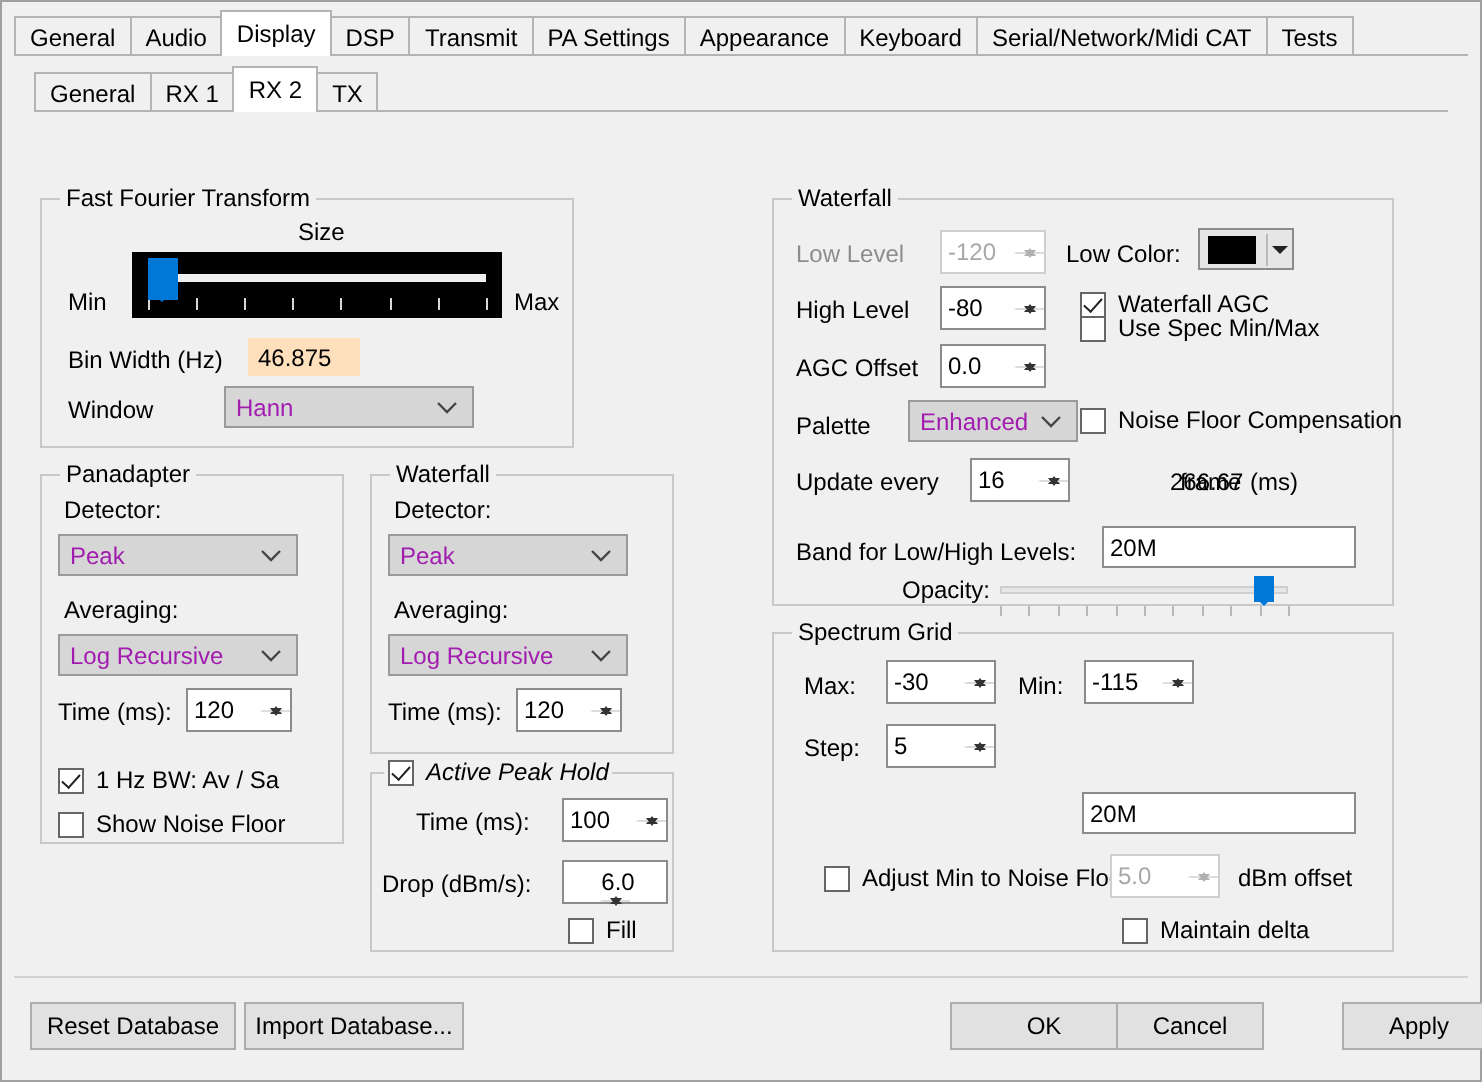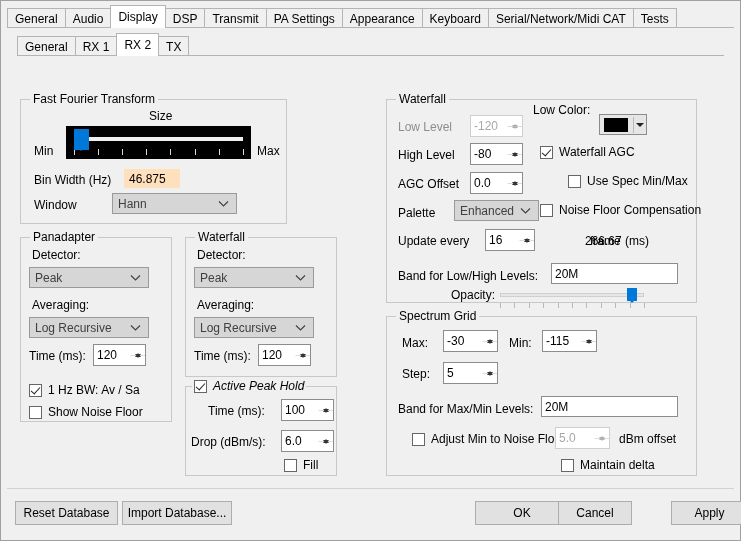--- a/index.html
+++ b/index.html
@@ -59,21 +59,21 @@
   .spin .sb + .sb { border-top:1px solid #dcdcdc; }
   .spin .sb::after { content:""; position:absolute; left:50%; top:50%; transform:translate(-50%,-50%);
         width:0; height:0; border-left:3px solid transparent; border-right:3px solid transparent; }
   .spin .sb.up::after { border-bottom:4px solid #333; }
   .spin .sb.dn::after { border-top:4px solid #333; }
   .spin.dis .sb.up::after { border-bottom-color:#b0b0b0; }
   .spin.dis .sb.dn::after { border-top-color:#b0b0b0; }
 
   
   .combo { position:absolute; border:1px solid #9a9a9a; background:#d6d6d6;
-           display:flex; align-items:center; font-size:12px; padding-left:5px; color:#404040; }
+           display:flex; align-items:center; font-size:12px; padding-left:5px; color:#a21caf; }
   .combo .carat { position:absolute; right:7px; top:50%; transform:translateY(-50%); }
   .combo .carat svg { display:block; }
 
   
   .cb { position:absolute; display:flex; align-items:center; font-size:12px; white-space:nowrap; color:#000; }
   .cb .box { width:13px; height:13px; border:1px solid #666; background:#fff; margin-right:6px;
              position:relative; flex:none; }
   .cb .box.ck::after { content:""; position:absolute; left:3px; top:0px; width:4px; height:8px;
              border:solid #222; border-width:0 1.6px 1.6px 0; transform:rotate(42deg); }
 
@@ -250,21 +250,21 @@
       </div>
       <div class="lbl" style="left:22px; top:17px;">Time (ms):</div>
       <div class="spin" style="left:95px; top:12px; width:53px; height:22px;">
         <div class="sval">100</div>
         <div class="sbtns">
           <div class="sb up"></div>
           <div class="sb dn"></div>
         </div>
       </div>
       <div class="lbl" style="left:5px; top:48px;">Drop (dBm/s):</div>
-      <div class="spin" style="left:95px; top:43px; width:53px; height:22px;">
+      <div class="spin" style="left:95px; top:43px; width:53px; height:22px;flex-direction:column;">
         <div class="sval">6.0</div>
         <div class="sbtns">
           <div class="sb up"></div>
           <div class="sb dn"></div>
         </div>
       </div>
       <div class="cb" style="left:98px; top:71px;">
         <span class="box"></span>
         <span>Fill</span>
       </div>
@@ -303,32 +303,32 @@
       <div class="lbl" style="left:11px; top:106px;">Palette</div>
       <div class="combo" style="left:67px; top:100px; width:85px; height:21px;">
         <span>Enhanced</span>
         <span class="carat">
           <svg width="11" height="7" viewBox="0 0 11 7">
               <polyline points="1,1 5.5,5.5 10,1" fill="none" stroke="#444" stroke-width="1.2"></polyline>
             </svg>
         </span>
       </div>
 
-      <div class="lbl" style="left:146px; top:3px;text-align:center;">Low Color:</div>
+      <div class="lbl" style="left:146px; top:20px;text-align:center;">Low Color:</div>
       <div class="colorbtn" style="left:212px; top:14px; width:48px; height:21px;">
         <div class="sw" id="lowColorSwatch" style="background: rgb(0, 0, 0);"></div>
         <div class="sep"></div>
         <div class="ar"></div>
       </div>
 
       <div class="cb" style="left:153px; top:45px;">
         <span class="box ck"></span>
         <span>Waterfall AGC</span>
       </div>
-      <div class="cb" style="left:153px; top:74px;margin-left:28px;">
+      <div class="cb" style="left:153px; top:57px;">
         <span class="box"></span>
         <span>Use Spec Min/Max</span>
       </div>
       <div class="cb" style="left:153px; top:103px;">
         <span class="box"></span>
         <span>Noise Floor Compensation</span>
       </div>
 
       <div class="lbl" style="left:11px; top:134px;">Update every</div>
       <div class="spin" style="left:98px; top:129px; width:50px; height:22px;">
@@ -386,21 +386,20 @@
 
       <div class="lbl" style="left:15px; top:50px;">Step:</div>
       <div class="spin" style="left:56px; top:45px; width:55px; height:22px;">
         <div class="sval">5</div>
         <div class="sbtns">
           <div class="sb up"></div>
           <div class="sb dn"></div>
         </div>
       </div>
 
-      <div class="lbl" style="left:11px; top:85px;">Band for Max/Min Levels:</div>
       <div class="tbox" style="left:154px; top:79px; width:137px; height:21px;">20M</div>
 
       <div class="cb" style="left:25px; top:115px;">
         <span class="box"></span>
         <span>Adjust Min to Noise Floor</span>
       </div>
       <div class="spin dis" style="left:168px; top:110px; width:55px; height:22px;">
         <div class="sval">5.0</div>
         <div class="sbtns">
           <div class="sb up"></div>

